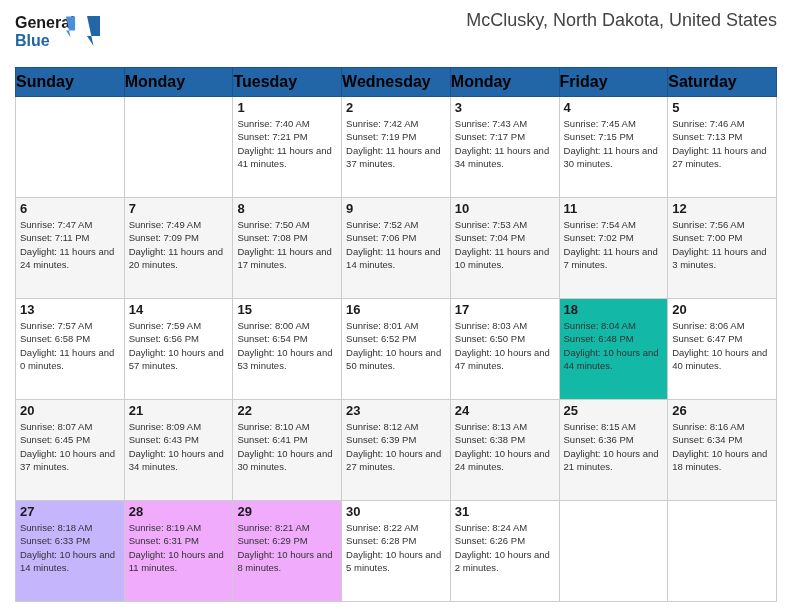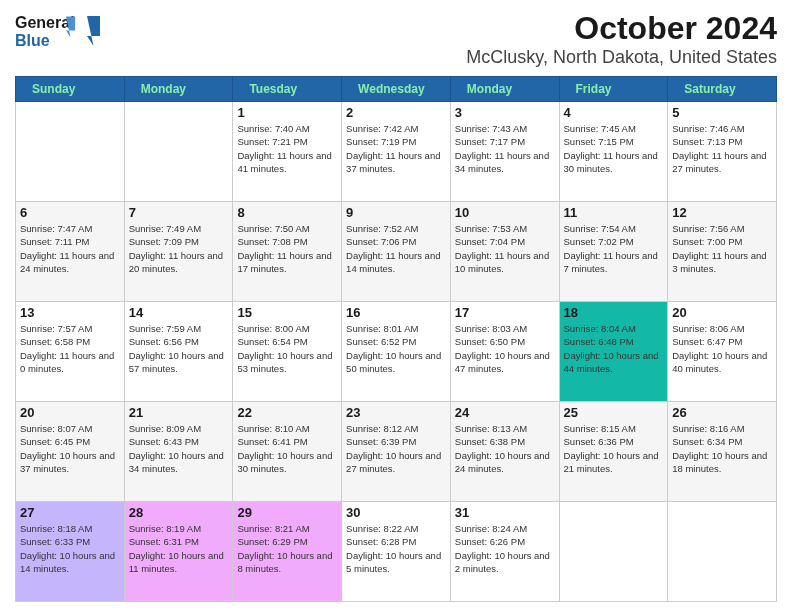--- a/index.html
+++ b/index.html
@@ -41,24 +41,24 @@
     }
     .calendar {
       flex: 1;
       border: 1px solid #ccc;
       border-collapse: collapse;
       width: 100%;
       table-layout: fixed;
     }
     .calendar th {
       background: #2366a8;
-      color: #86efac;
-      font-size: 12px;
+      color: #000000;
+      font-size: 16px;
       font-weight: bold;
-      padding: 5px 16px;
+      padding: 5px 0;
       text-align: left;
       border: 1px solid #1a5490;
     }
     .calendar td {
       border: 1px solid #ccc;
       vertical-align: top;
       padding: 3px 4px;
       font-size: 10px;
       color: #333;
       height: 85px;
@@ -97,21 +97,20 @@
 
           <text x="0" y="18" font-family="Arial" font-size="16" font-weight="bold" fill="#1a1a1a">General</text>
           <text x="0" y="36" font-family="Arial" font-size="16" font-weight="bold" fill="#2366a8">Blue</text>
 
           <polygon points="72,8 85,8 85,28 72,28 78.5,38" fill="#2366a8" transform="translate(0,-2)"></polygon>
           <polygon points="72,8 85,8 85,28 72,28 78.5,38" fill="#4a90d9" transform="translate(-5,-2) scale(0.7) translate(8,4)"></polygon>
         </svg>
       </div>
     </div>
     <div class="title-section">
-      <div class="month-title">October 2024</div>
       <div class="location">McClusky, North Dakota, United States</div>
     </div>
   </div>
 
   <table class="calendar">
     <thead>
       <tr>
         <th>Sunday</th>
         <th>Monday</th>
         <th>Tuesday</th>

